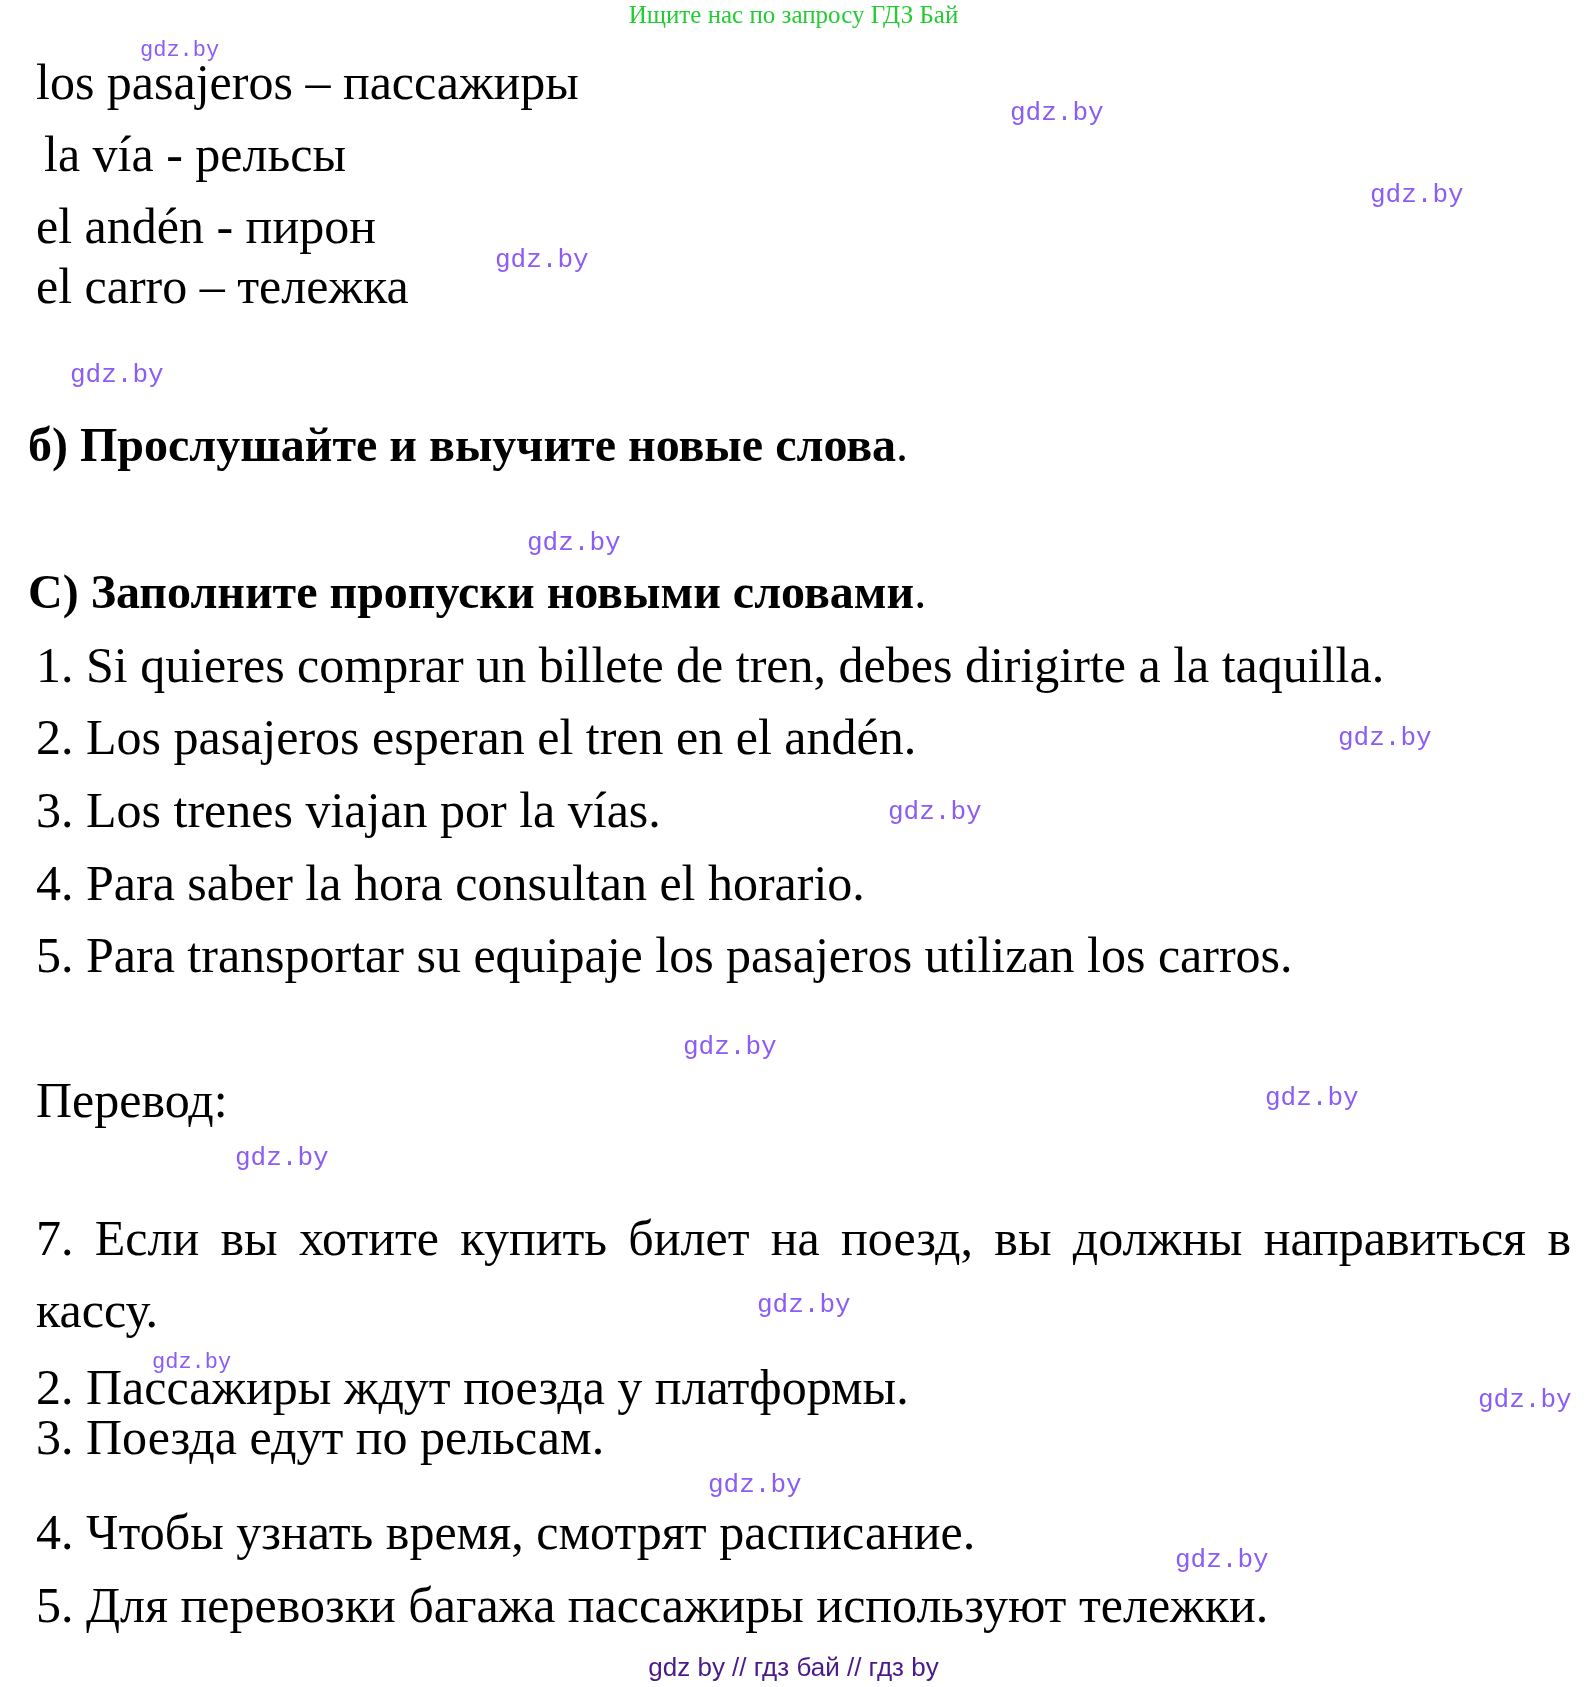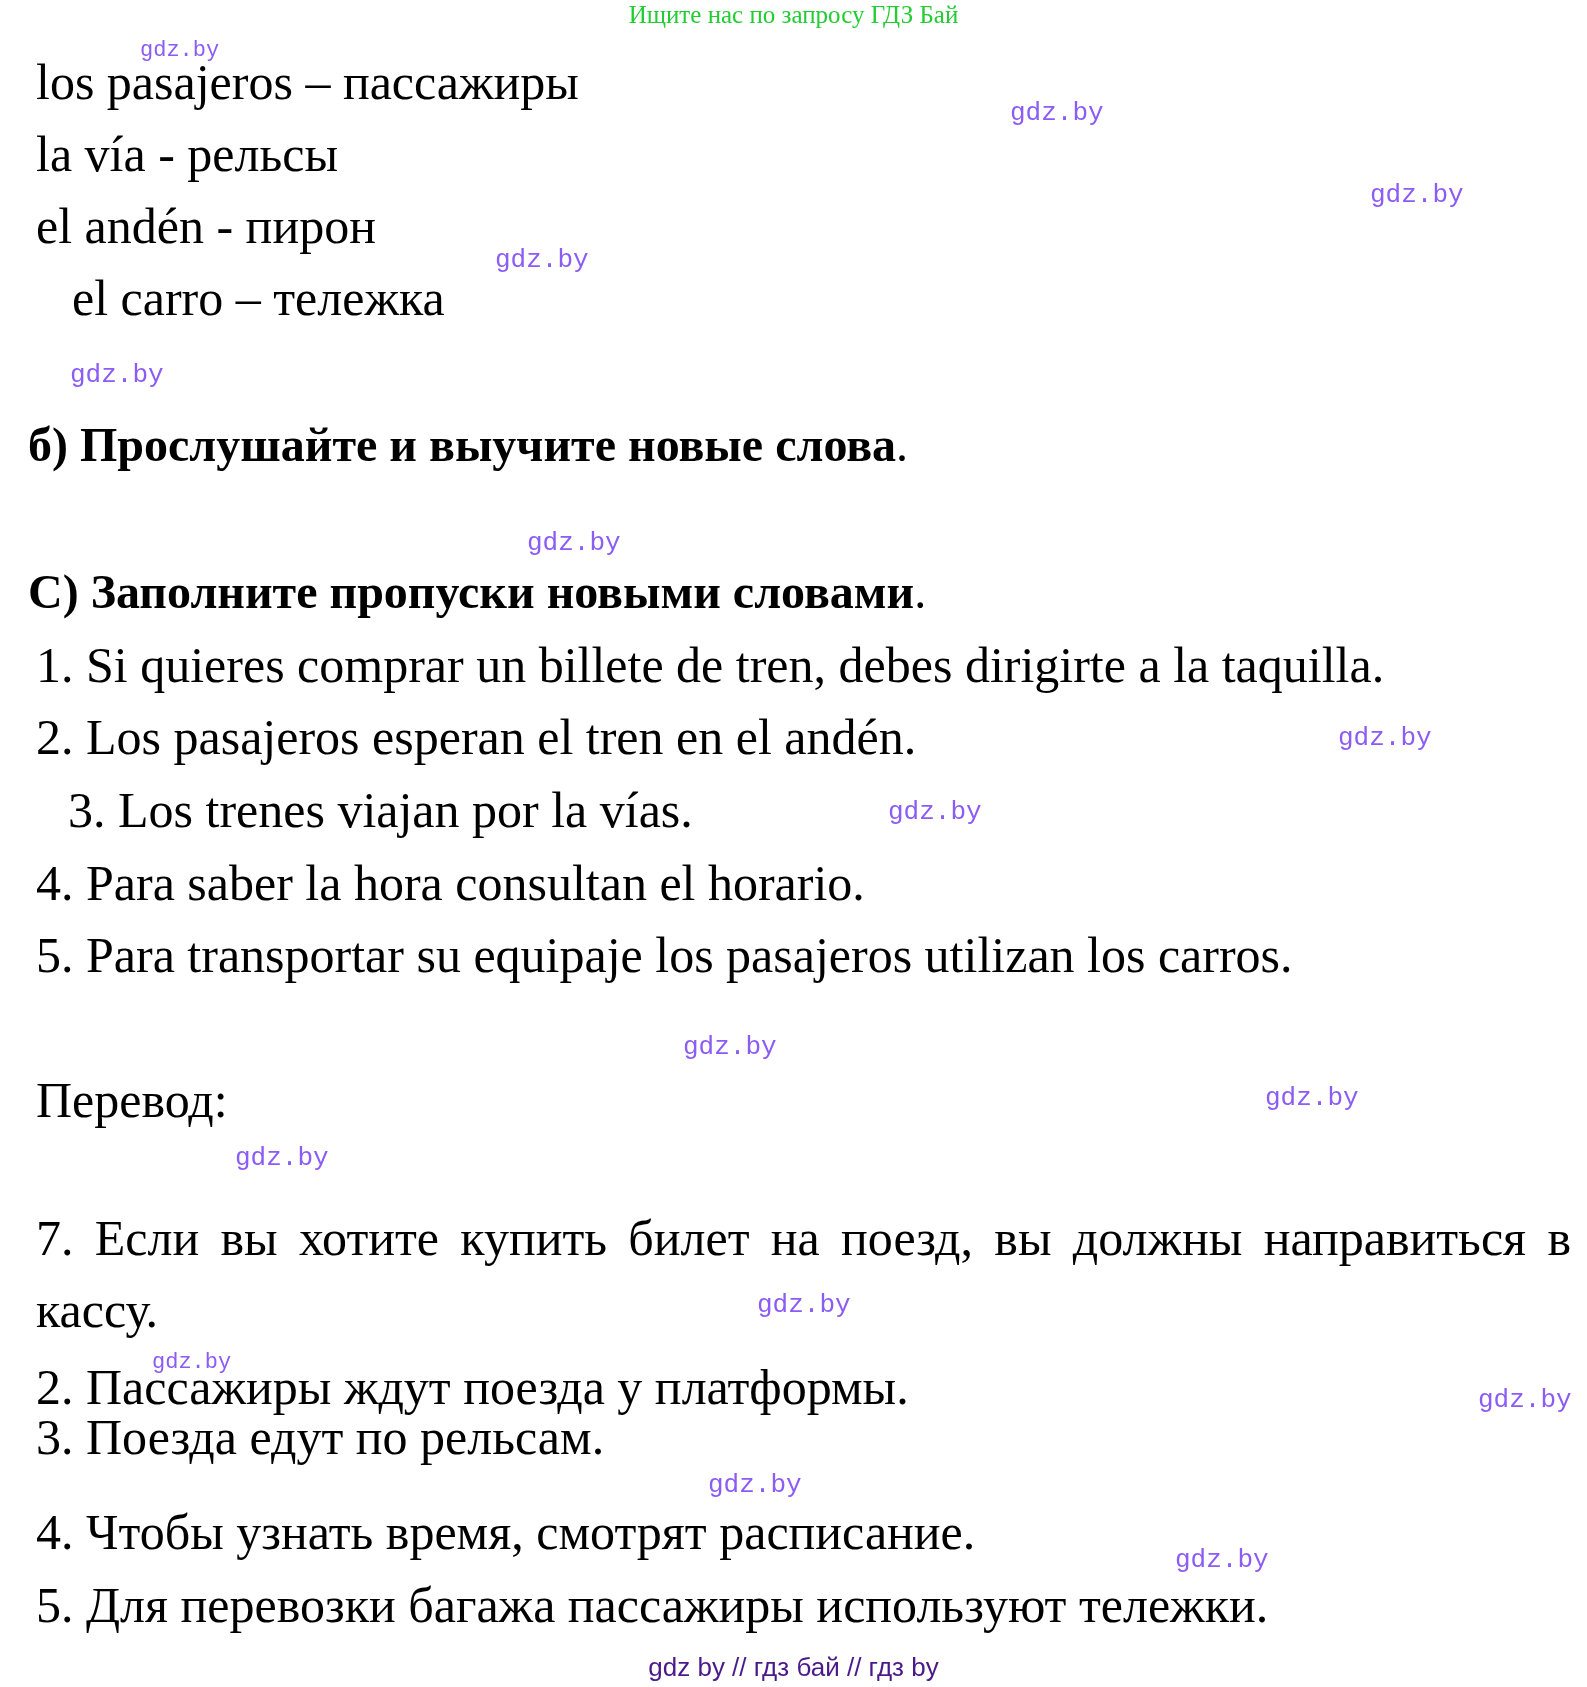--- a/index.html
+++ b/index.html
@@ -29,35 +29,35 @@
 <div class="wm" style="top:1032px;left:683px;">gdz.by</div>
 <div class="wm" style="top:1083px;left:1265px;">gdz.by</div>
 <div class="wm" style="top:1143px;left:235px;">gdz.by</div>
 <div class="wm" style="top:1290px;left:757px;">gdz.by</div>
 <div class="wm small" style="top:1348px;left:152px;">gdz.by</div>
 <div class="wm" style="top:1385px;left:1478px;">gdz.by</div>
 <div class="wm" style="top:1470px;left:708px;">gdz.by</div>
 <div class="wm" style="top:1545px;left:1175px;">gdz.by</div>
 
 <div class="line" style="top:52px;">los pasajeros – пассажиры</div>
-<div class="line" style="top:124px;">la vía - рельсы</div>
+<div class="line" style="top:124px;margin-left:8px;">la vía - рельсы</div>
 <div class="line" style="top:196px;">el andén - пирон</div>
-<div class="line" style="top:268px;margin-left:36px;">el carro – тележка</div>
+<div class="line" style="top:256px;">el carro – тележка</div>
 
 <div class="head" style="top:415px;">
   <span>б) Прослушайте и выучите новые слова</span><span class="dot">.</span>
 </div>
 
 <div class="head" style="top:562px;">
   <span>С) Заполните пропуски новыми словами</span><span class="dot">.</span>
 </div>
 
 <div class="line" style="top:635px;">1. Si quieres comprar un billete de tren, debes dirigirte a la taquilla.</div>
 <div class="line" style="top:707px;">2. Los pasajeros esperan el tren en el andén.</div>
-<div class="line" style="top:780px;margin-left:32px;">3. Los trenes viajan por la vías.</div>
+<div class="line" style="top:780px;">3. Los trenes viajan por la vías.</div>
 <div class="line" style="top:853px;">4. Para saber la hora consultan el horario.</div>
 <div class="line" style="top:925px;">5. Para transportar su equipaje los pasajeros utilizan los carros.</div>
 
 <div class="line" style="top:1070px;">Перевод:</div>
 
 <div class="justified" style="top:1202px;">7. Если вы хотите купить билет на поезд, вы должны направиться в кассу.</div>
 <div class="line" style="top:1357px;">2. Пассажиры ждут поезда у платформы.</div>
 <div class="line" style="top:1394px;margin-top:13px;">3. Поезда едут по рельсам.</div>
 <div class="line" style="top:1502px;text-align:right;">4. Чтобы узнать время, смотрят расписание.</div>
 <div class="line" style="top:1575px;">5. Для перевозки багажа пассажиры используют тележки.</div>

